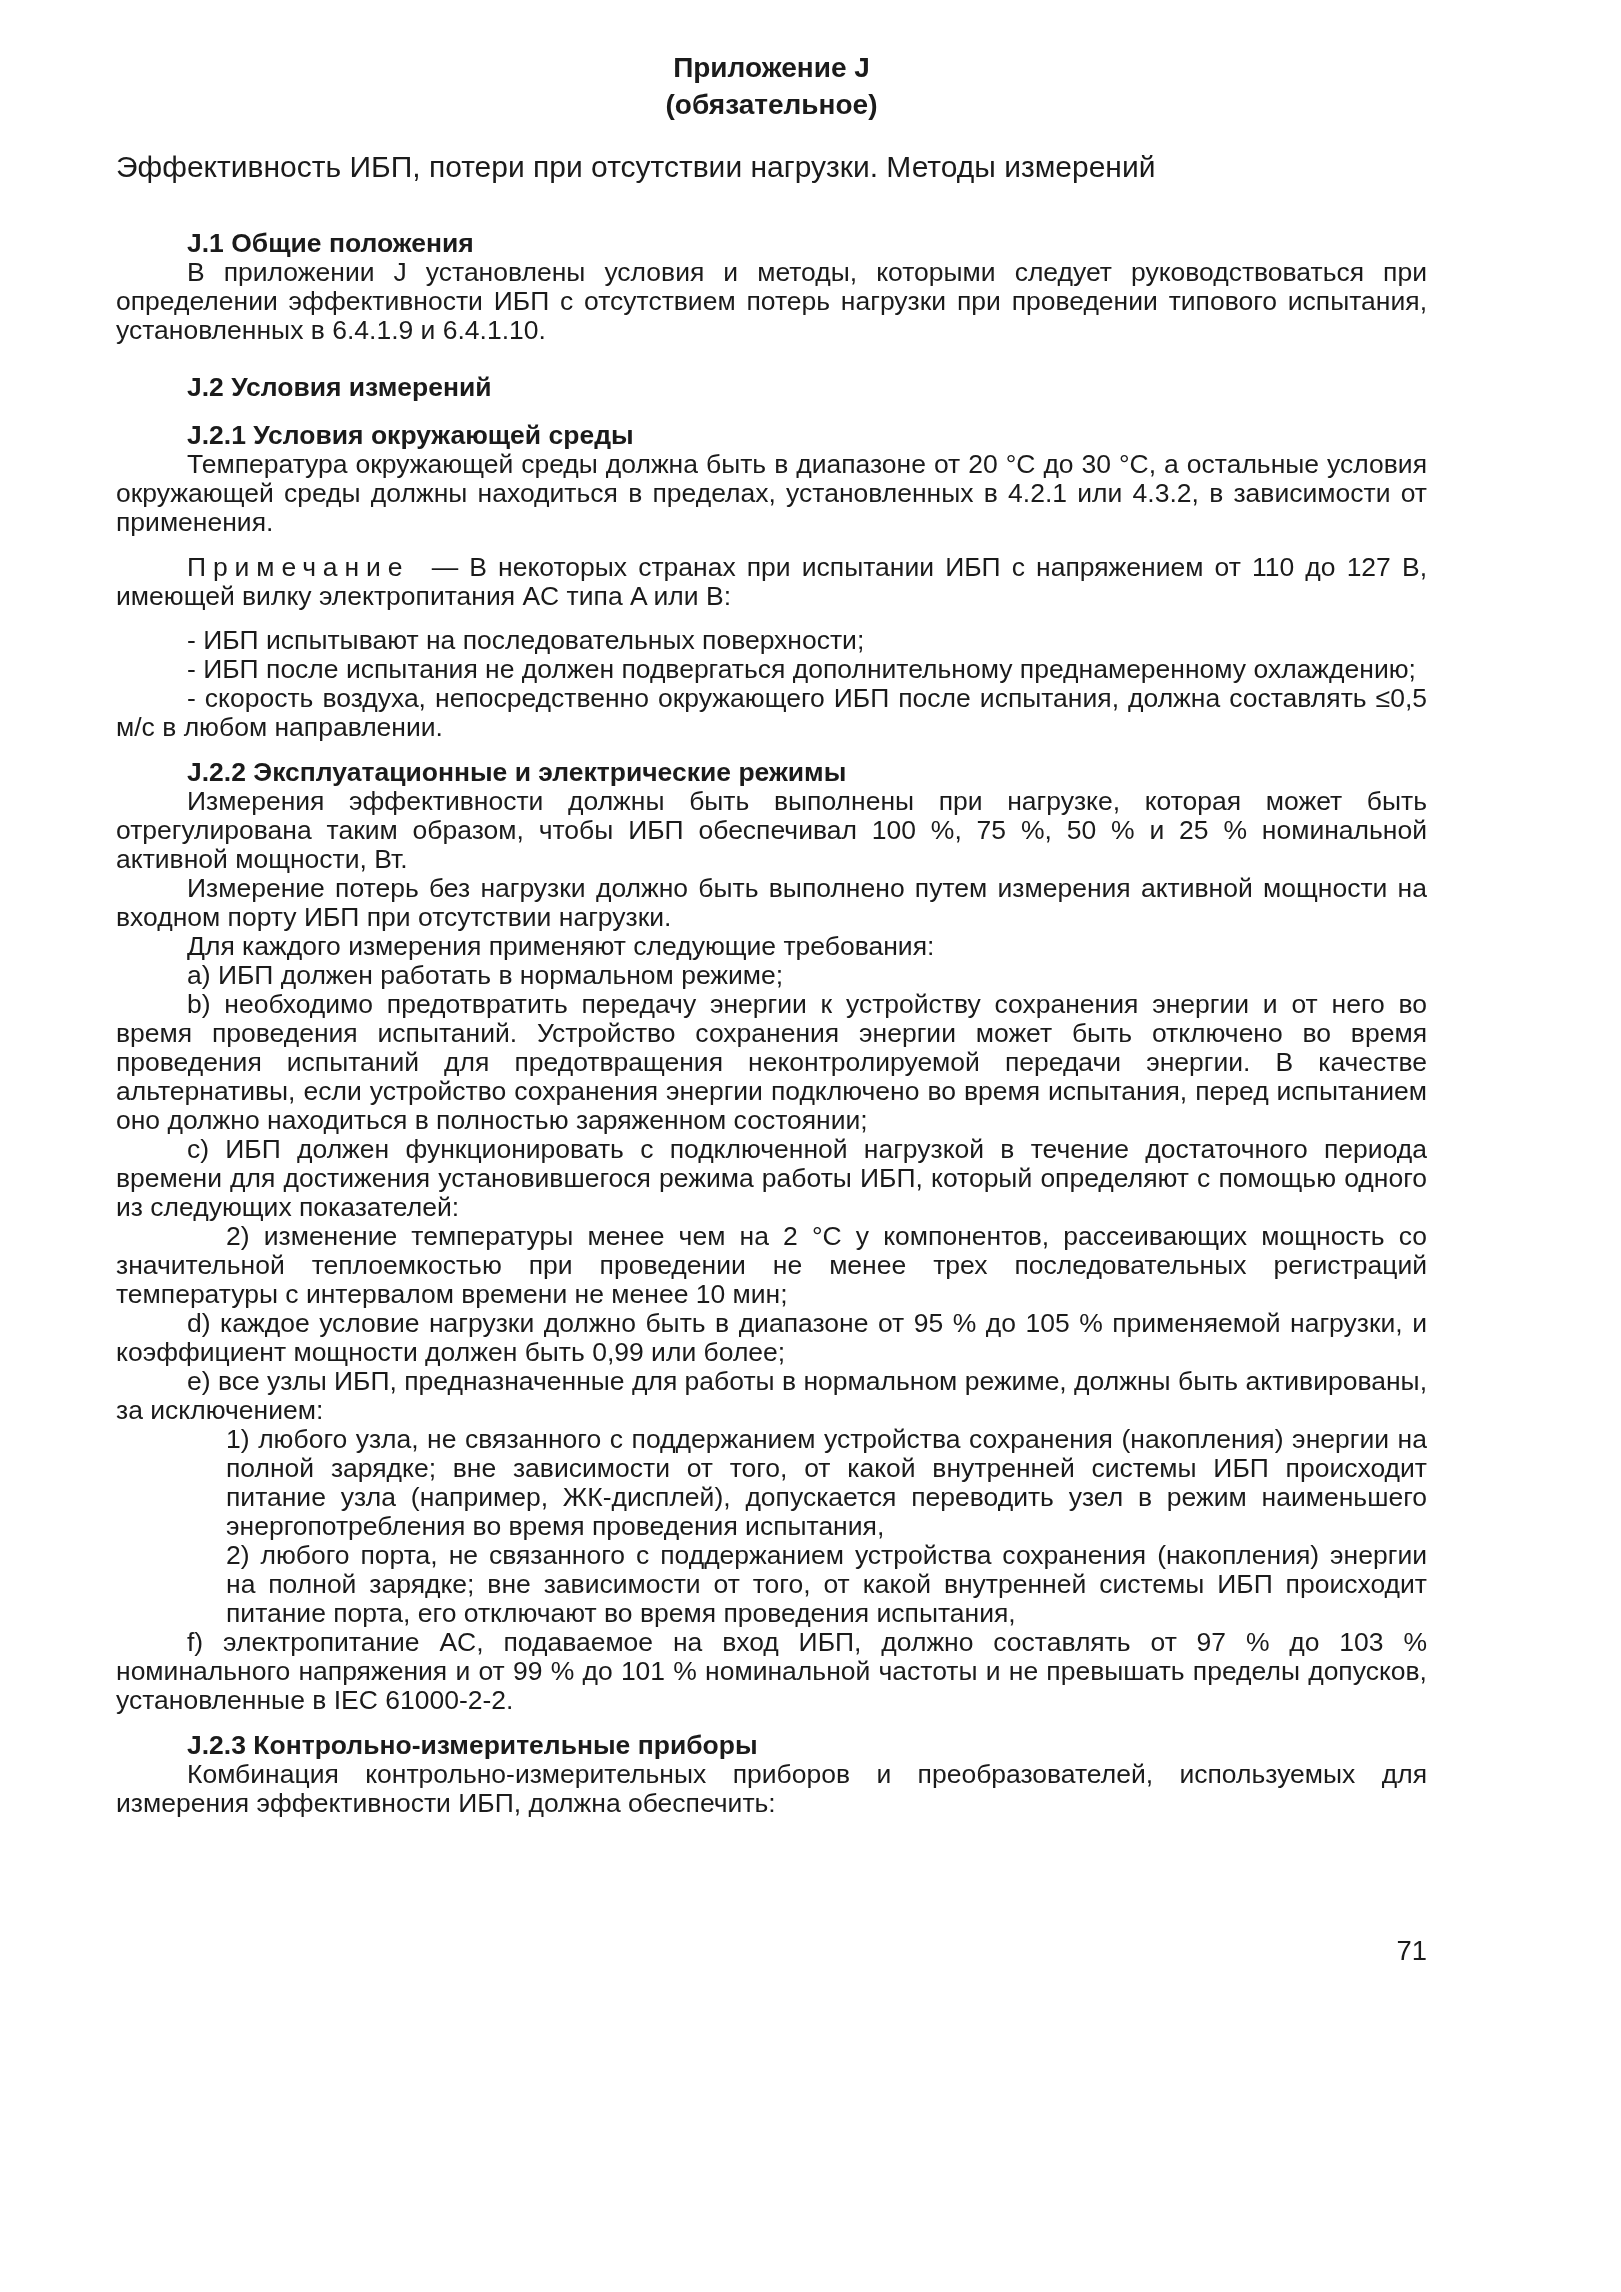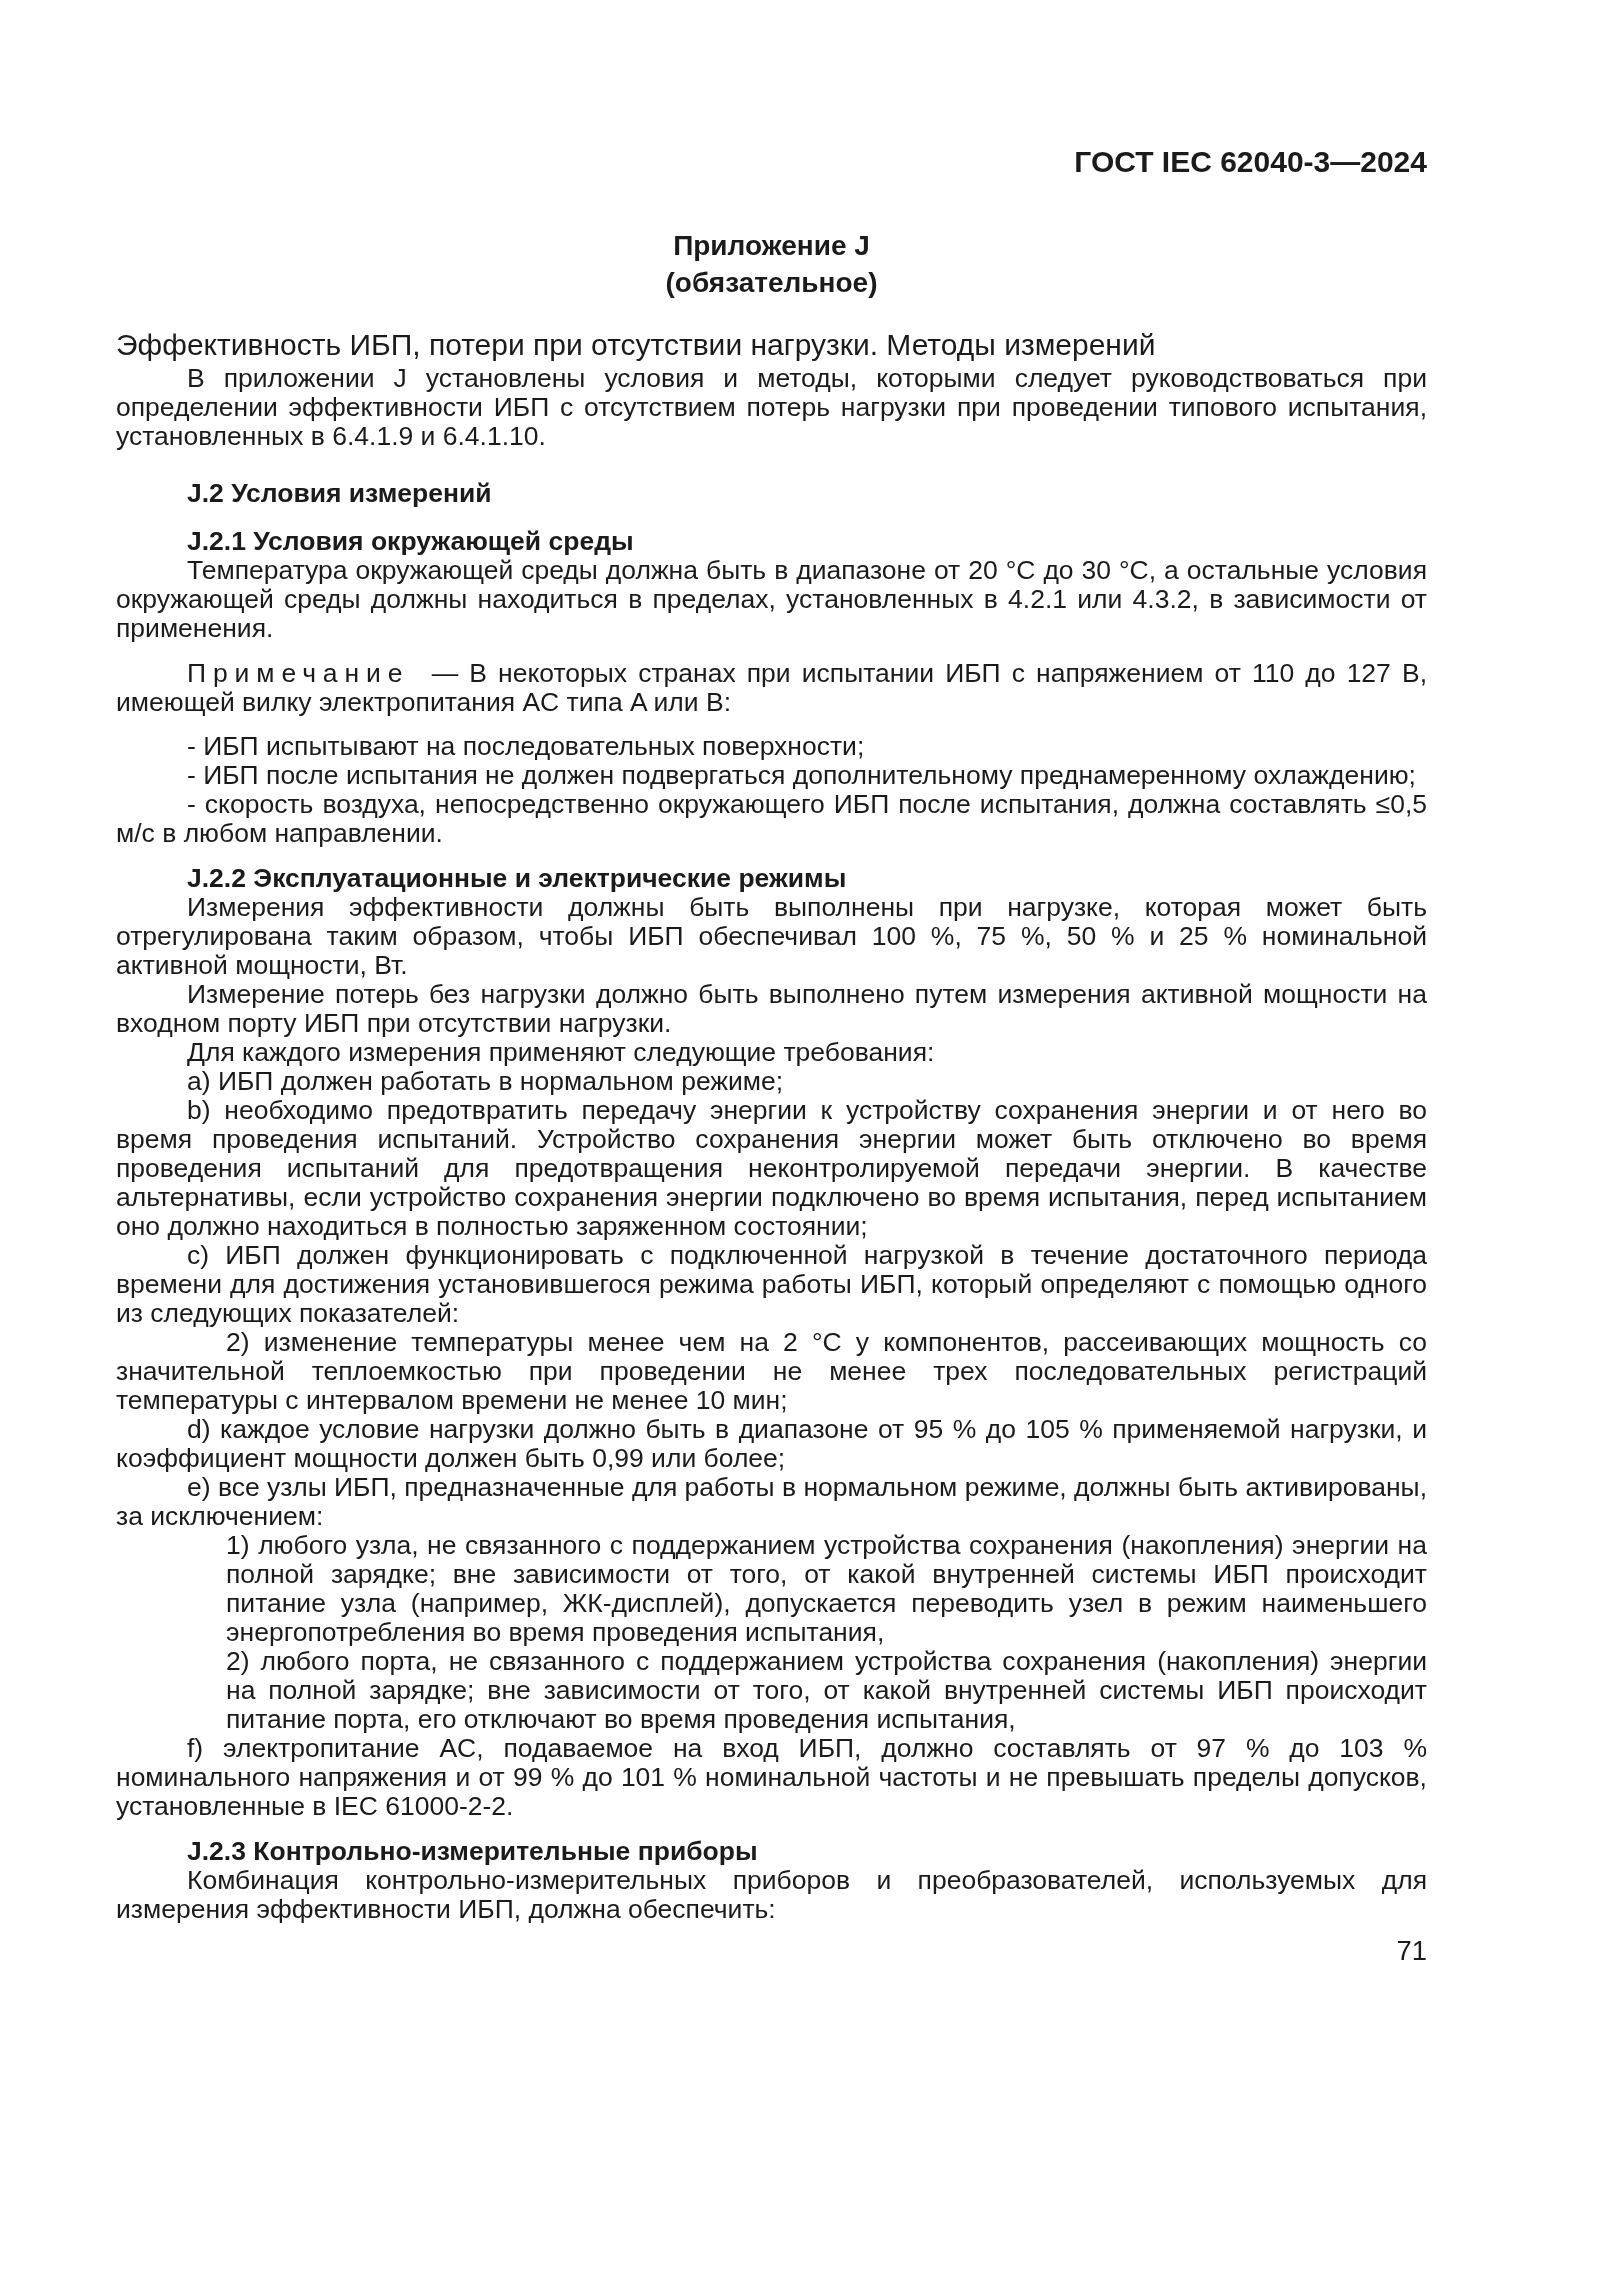--- a/index.html
+++ b/index.html
@@ -73,27 +73,27 @@
     font-size: 27.4px;
     line-height: 29px;
   }
 </style>
 </head>
 <body>
 
 <div class="page">
   <div class="content body-text">
 
-    <div class="running-header">ГОСТ IEC 62040-3—2024</div>
 
     <div class="appendix-label">Приложение J</div>
     <div class="appendix-type">(обязательное)</div>
 
     <div class="doc-title">Эффективность ИБП, потери при отсутствии нагрузки. Методы измерений</div>
 
+    <div class="heading h-j1">J.1 Общие положения</div>
     <p>В приложении J установлены условия и методы, которыми следует руководствоваться при определении эффективности ИБП с отсутствием потерь нагрузки при проведении типового испытания, установленных в 6.4.1.9 и 6.4.1.10.</p>
 
     <div class="heading h-j2">J.2 Условия измерений</div>
 
     <div class="heading h-j21">J.2.1 Условия окружающей среды</div>
     <p>Температура окружающей среды должна быть в диапазоне от 20 °C до 30 °C, а остальные условия окружающей среды должны находиться в пределах, установленных в 4.2.1 или 4.3.2, в зависимости от применения.</p>
 
     <p class="note"><span class="note-label">Примечание</span>&nbsp; <span>—  В некоторых странах при испытании ИБП с напряжением от 110 до 127 В, имеющей вилку электропитания AC типа A или B:</span></p>
 
     <div class="note-list">

